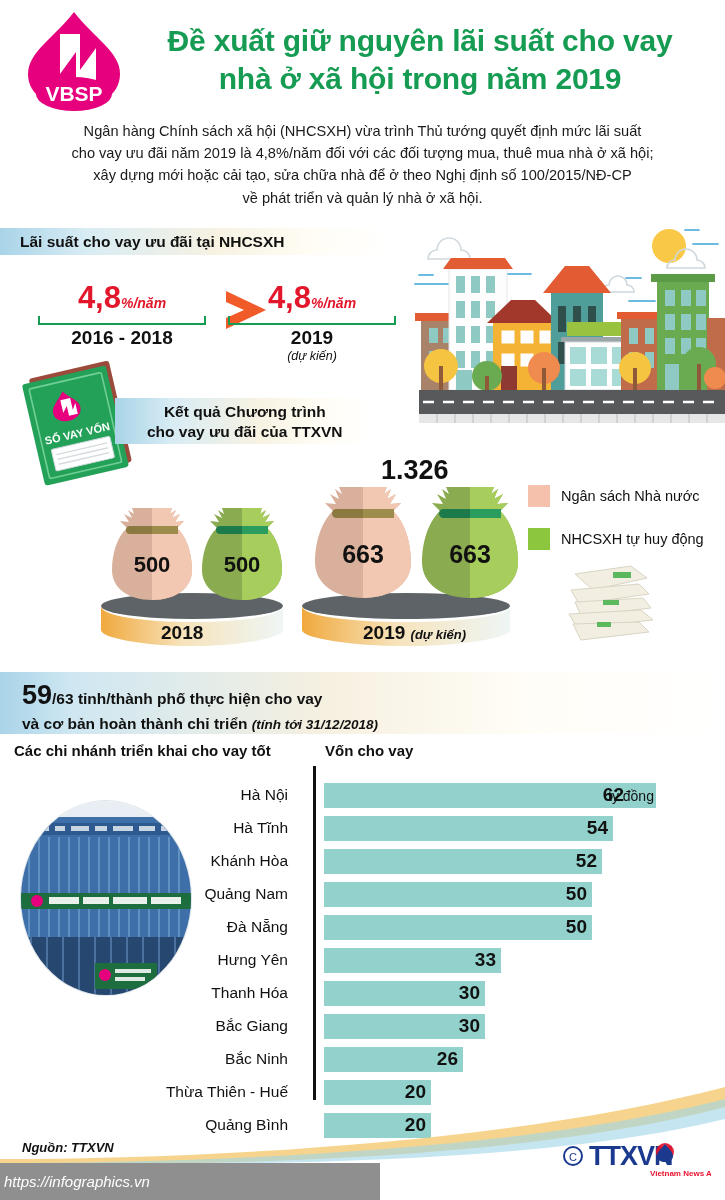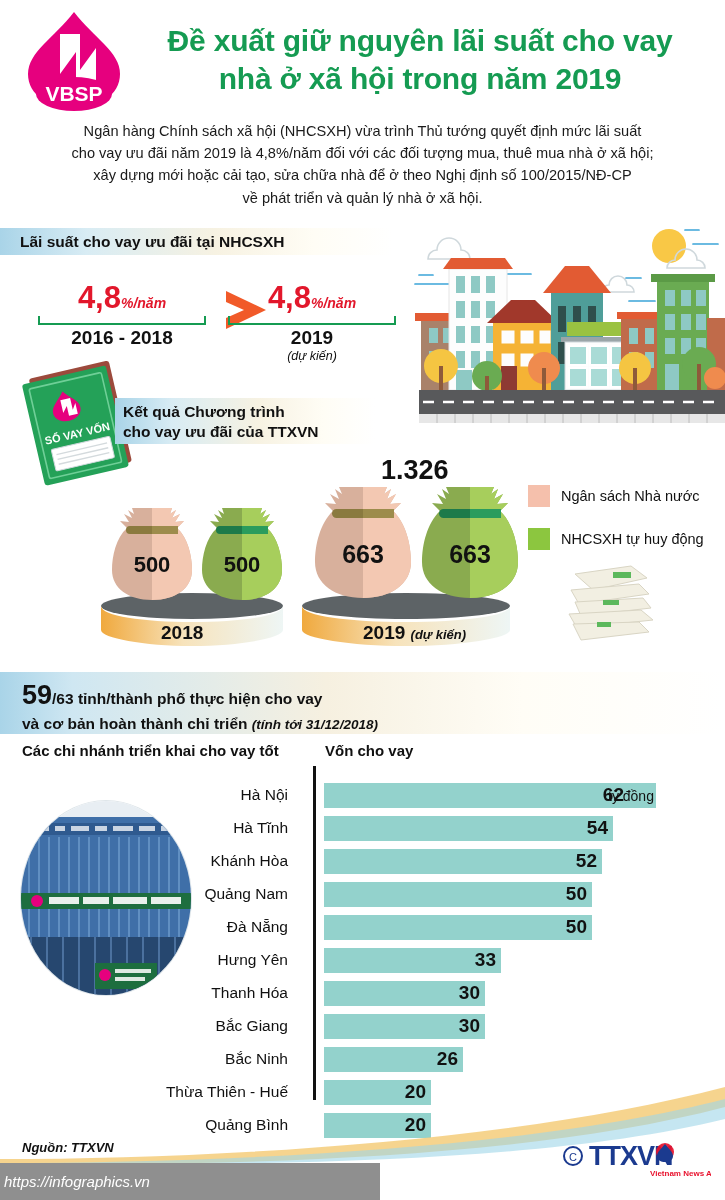--- a/index.html
+++ b/index.html
@@ -68,21 +68,21 @@
     background: linear-gradient(90deg,#a9d4e8 0%, #cfe7f2 10%, #f6f0e0 45%, #fffdf6 72%, #ffffff 100%);
     padding:7px 0 0 22px;
   }
   .stat-l1 { font-size:15.5px; font-weight:bold; color:#111; line-height:1.25; }
   .stat-l1 .big { font-size:27px; font-weight:bold; }
   .stat-l2 { font-size:15.5px; font-weight:bold; color:#111; line-height:1.45; }
   .stat-l2 .it { font-size:13.5px; font-style:italic; font-weight:bold; }
 
   
   .chart-head { position:absolute; top:742px; left:0; width:725px; height:24px; }
-  .chart-head .c1 { position:absolute; left:22px; top:0; font-size:15px; font-weight:bold; color:#111; }
+  .chart-head .c1 { position:absolute; left:14px; top:0; font-size:15px; font-weight:bold; color:#111; }
   .chart-head .c2 { position:absolute; left:325px; top:0; font-size:15px; font-weight:bold; color:#111; }
   .axis { position:absolute; left:313px; top:766px; width:3px; height:334px; background:#111; }
   .photo { position:absolute; left:20px; top:800px; width:172px; height:196px;
            border-radius:50%; overflow:hidden; border:1px solid #dfe6ea; }
   .rows { position:absolute; left:8px; top:782px; width:725px; }
   .row { position:relative; height:33px; }
   .row .name {
     position:absolute; right:445px; top:4px; width:300px; text-align:right;
     font-size:15.5px; color:#111; white-space:nowrap;
   }
@@ -319,21 +319,21 @@
         <g stroke="#d4dadd" stroke-width="1.4">
           <line x1="38" y1="90" x2="90" y2="90"></line>
             <line x1="38" y1="95" x2="90" y2="95"></line>
             <line x1="38" y1="100" x2="90" y2="100"></line>
         </g>
       </g>
     </svg>
   </div>
 
   <div class="sec-bar" style="left:115px;top:398px;width:260px;height:46px;align-items:flex-start;padding-top:4px;">
-    <div style="padding-left:8px;">
+    <div style="padding-left:32px;text-align:center;">
       <div style="font-size:15.5px;font-weight:bold;color:#111;line-height:1.32;">Kết quả Chương trình</div>
       <div style="font-size:15.5px;font-weight:bold;color:#111;line-height:1.32;">cho vay ưu đãi của TTXVN</div>
     </div>
   </div>
 
   <div class="pedestal" style="left:99px;top:592px;">
     <svg width="186" height="60" viewBox="0 0 186 60">
       <ellipse cx="93" cy="14" rx="91" ry="13" fill="#5d6366"></ellipse>
       <path d="M2 14 L2 38 C2 46, 45 54, 93 54 C141 54, 184 46, 184 38 L184 14 C184 24, 141 30, 93 30 C45 30, 2 24, 2 14 Z" fill="url(#pg2018)"></path>
       <defs>

